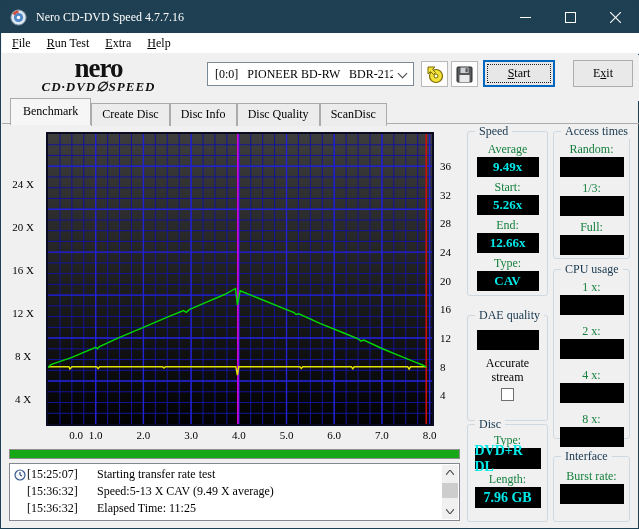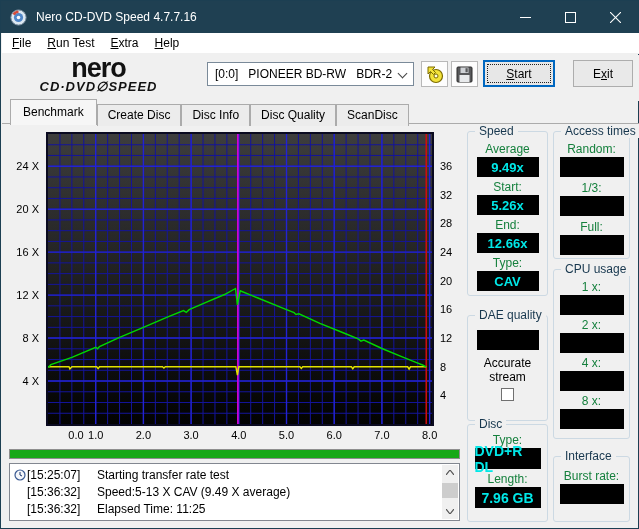--- a/index.html
+++ b/index.html
@@ -1,19 +1,19 @@
 <!DOCTYPE html>
 <html><head>
 <meta charset="utf-8">
 <style>
   * { margin:0; padding:0; box-sizing:border-box; }
   html,body { width:639px; height:529px; overflow:hidden; }
   body { font-family:"Liberation Sans", sans-serif; font-size:12px; background:#f0f0f0; }
   #window { position:absolute; inset:0; width:639px; height:529px; background:#f0f0f0;
-            border:1px solid #1c3f52; }
+            border:1px solid #1c3f52;font-family:Liberation Serif, serif; }
 
   
   .titlebar { position:absolute; left:0; top:0; width:100%; height:32px; background:#1f4052;
               display:flex; align-items:center; }
   .titlebar .app-icon { width:17px; height:17px; margin:0 9px 0 9px; }
   .titlebar .title { color:#ffffff; font-size:12px; }
   .win-controls { position:absolute; right:0; top:0; height:32px; display:flex; }
   .win-btn { width:45px; height:32px; display:flex; align-items:center; justify-content:center; }
   .win-btn svg { display:block; }
 
@@ -51,21 +51,21 @@
          border:1px solid #ababab; border-bottom:none; background:#ececec; top:3px; color:#000; }
   .tab.active { background:#f6f6f6; top:0; padding:5px 12px 6px 12px; z-index:2; }
   .tabs-row { position:absolute; left:8px; bottom:-1px; z-index:2; }
 
   
   .chart-area { position:absolute; left:0; top:123px; width:460px; height:325px; }
   .plot { position:absolute; left:45px; top:8px; width:388px; height:294px;
           border:2px solid #0a0a20; background:#000; }
   .plot svg { display:block; }
   .ylab-left { position:absolute; left:6px; top:8px; width:36px; height:294px; }
-  .ylab-left span { position:absolute; right:4px; width:32px; text-align:right; font-size:11px; color:#000; }
+  .ylab-left span { position:absolute; right:4px; width:32px; text-align:center; font-size:11px; color:#000;margin-top:18px; }
   .ylab-right { position:absolute; left:437px; top:8px; width:22px; height:294px; }
   .ylab-right span { position:absolute; left:2px; font-size:11px; color:#000; }
   .xlab { position:absolute; left:45px; top:305px; width:390px; height:14px; }
   .xlab span { position:absolute; width:26px; margin-left:-13px; text-align:center; font-size:11px; color:#000; }
 
   
   .progress { position:absolute; left:8px; top:448px; width:451px; height:10px;
               border:1px solid #8e8e8e; background:#e4e4e4; }
   .progress .fill { height:100%; background:#17a817; }
   .log { position:absolute; left:8px; top:462px; width:451px; height:58px; background:#fff;
@@ -382,21 +382,21 @@
         </div>
         <div class="field">
           <div class="field-label">Full:</div>
           <div class="value-box"></div>
         </div>
       </div>
   </div>
 
   <div class="groupbox" id="panel-cpu">
     <span class="gb-title">CPU usage</span>
-    <div class="gb-body" id="cpu-fields" style="gap:3px;">
+    <div class="gb-body" id="cpu-fields" style="gap:9px;">
         <div class="field">
           <div class="field-label">1 x:</div>
           <div class="value-box"></div>
         </div>
         <div class="field">
           <div class="field-label">2 x:</div>
           <div class="value-box"></div>
         </div>
         <div class="field">
           <div class="field-label">4 x:</div>

